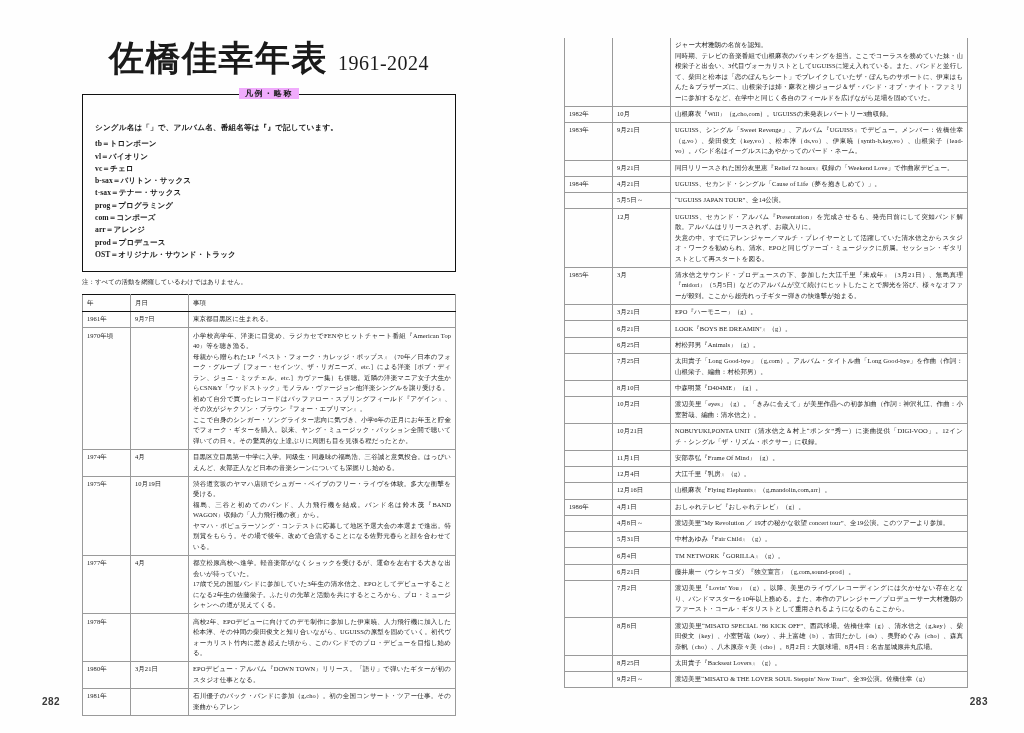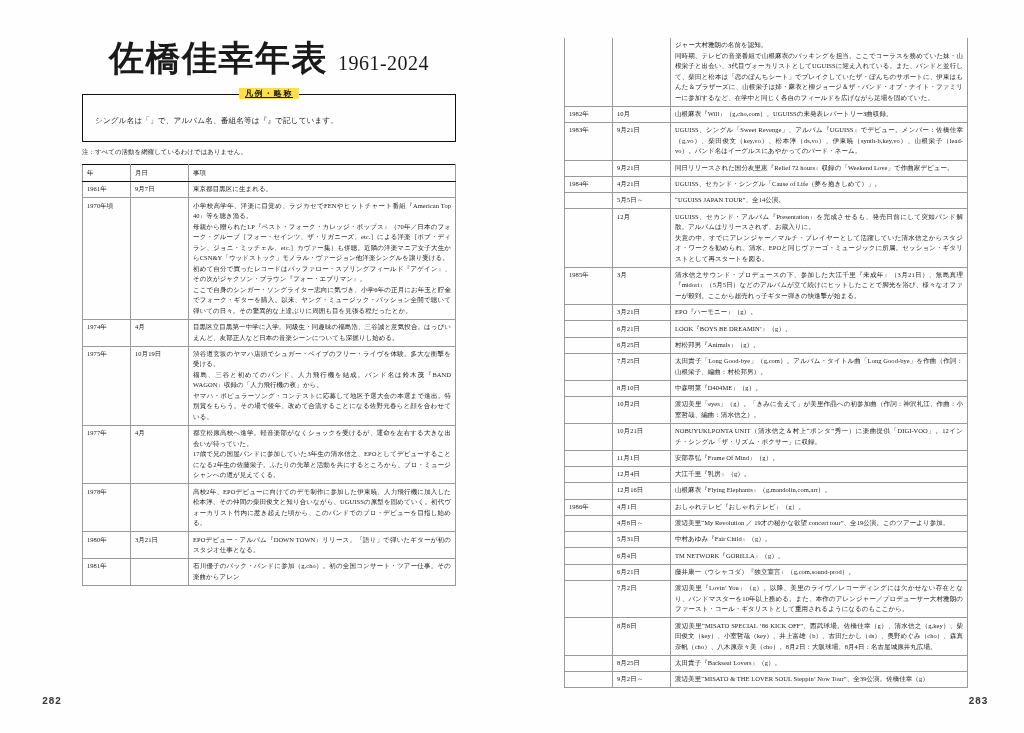--- a/index.html
+++ b/index.html
@@ -68,32 +68,31 @@
     position: relative;
     margin: 16px 0 0 0;
     border: 1.6px solid #111;
     padding: 11px 12px 10px 12px;
   }
   .legend-title {
     position: absolute;
     top: -7px;
     left: 50%;
     transform: translateX(-50%);
-    background: #fde047;
+    background: #f0abfc;
     padding: 0 6px;
     font-size: 8px;
     font-weight: 700;
     letter-spacing: 1.6px;
     white-space: nowrap;
-    text-decoration: underline;
   }
   .legend-note {
     font-size: 7.6px;
-    font-weight: 400;
-    margin: 10px 0 5px 0;
+    font-weight: 700;
+    margin: 17px 0 5px 0;
     letter-spacing: 0.15px;
   }
   .legend-cols {
     display: flex;
     gap: 0;
   }
   .legend-col { width: 50%; }
   .legend-item {
     font-size: 7.6px;
     font-weight: 700;
@@ -142,21 +141,21 @@
     text-justify: inter-character;
   }
   
   table.chrono.cont { margin-top: 0; }
   table.chrono.cont tr.first-cont > td { border-top: none; }
 
   
   .folio {
     position: absolute;
     bottom: 26px;
-    font-family: Liberation Mono, monospace;
+    font-family: Liberation Sans, sans-serif;
     font-size: 10px;
     font-weight: 700;
     color: #3a3a3a;
     letter-spacing: 0.5px;
   }
   .folio-left  { left: 42px; }
   .folio-right { right: 36px; }
 
   
   .gutter {
@@ -179,20 +178,32 @@
       <div class="title-line">
         <span class="title-main">佐橋佳幸年表</span>
         <span class="title-years">1961-2024</span>
       </div>
     </div>
 
     <div class="legend">
       <div class="legend-title">凡例・略称</div>
       <div class="legend-note">シングル名は「」で、アルバム名、番組名等は『』で記しています。</div>
       <div class="legend-cols">
+        <div class="legend-col" id="legend-right">
+            <div class="legend-item">tb＝トロンボーン</div>
+            <div class="legend-item">vl＝バイオリン</div>
+            <div class="legend-item">vc＝チェロ</div>
+            <div class="legend-item">b-sax＝バリトン・サックス</div>
+            <div class="legend-item">t-sax＝テナー・サックス</div>
+            <div class="legend-item">prog＝プログラミング</div>
+            <div class="legend-item">com＝コンポーズ</div>
+            <div class="legend-item">arr＝アレンジ</div>
+            <div class="legend-item">prod＝プロデュース</div>
+            <div class="legend-item">OST＝オリジナル・サウンド・トラック</div>
+          </div>
       </div>
     </div>
     <div class="legend-foot">注：すべての活動を網羅しているわけではありません。</div>
 
     <table class="chrono">
       <colgroup>
         <col class="col-year">
           <col class="col-date">
           <col class="col-event">
       </colgroup>

